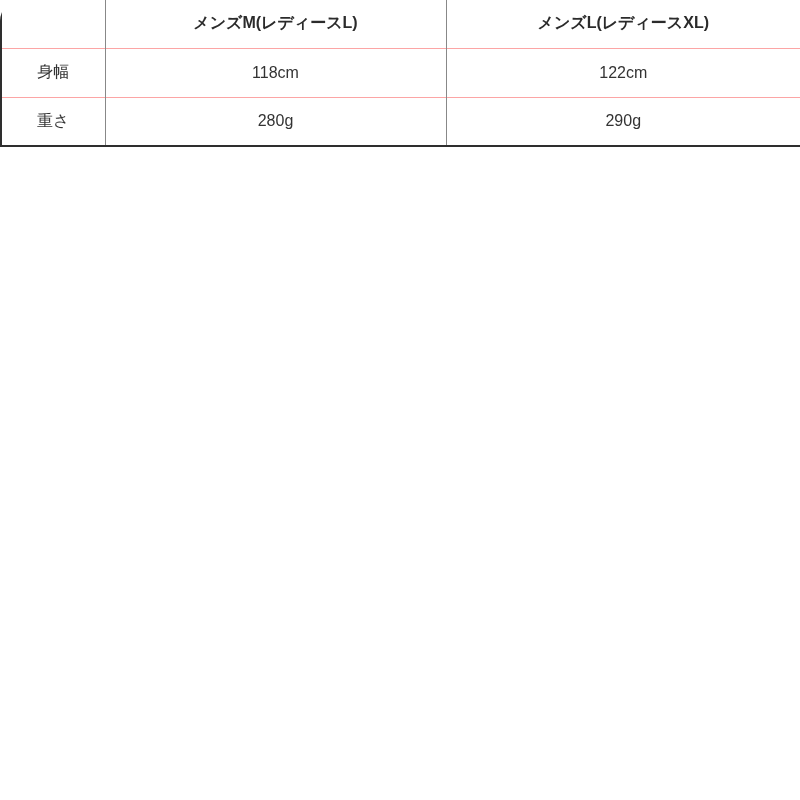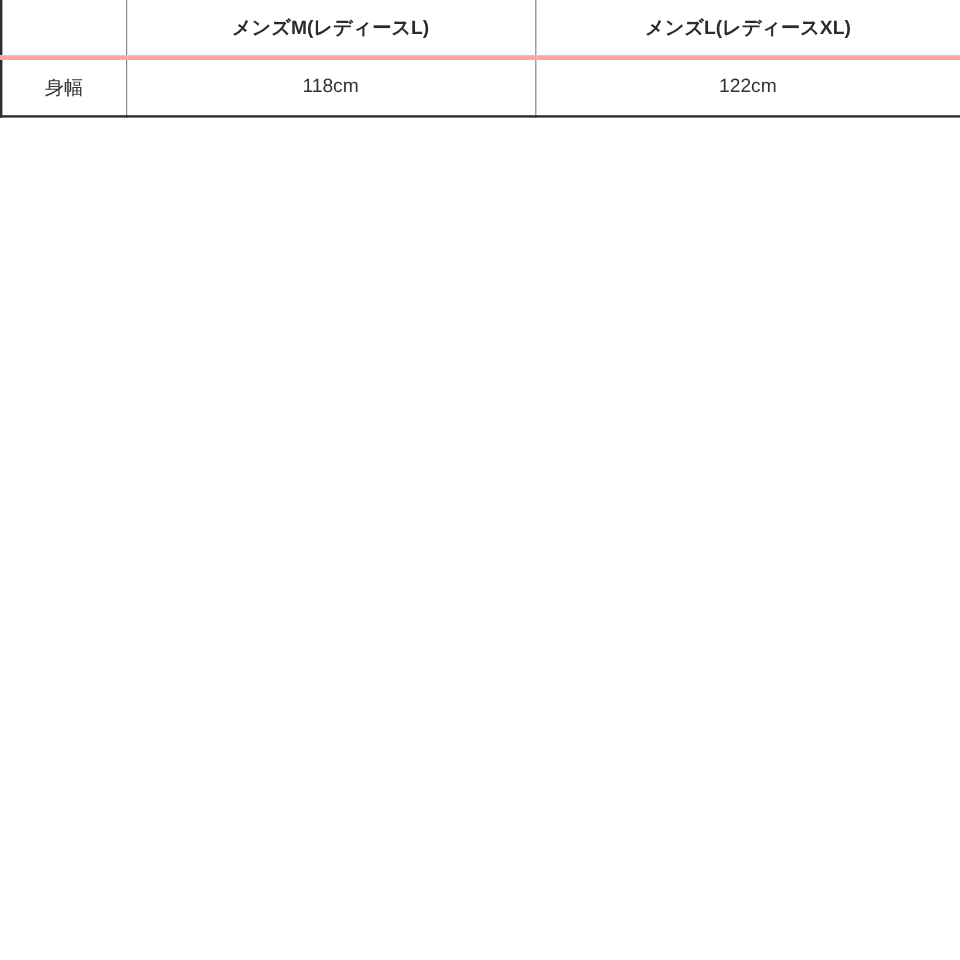--- a/index.html
+++ b/index.html
@@ -1,15 +1,15 @@
 <!DOCTYPE html>
 <html><head>
 <meta charset="utf-8">
 <style>
-  * { margin: 0; padding: 0; box-sizing: border-box; }
+  * { margin: 0; padding: 0; box-sizing: border-box; border-radius: 21px; }
   html, body {
     width: 800px; height: 800px;
     background: #ffffff;
     font-family: "Liberation Sans", "DejaVu Sans", sans-serif;
   }
   .page { width: 800px; height: 800px; background: #ffffff; }
   table.size-table {
     width: 800px;
     border-collapse: collapse;
     table-layout: fixed;
@@ -28,21 +28,21 @@
     vertical-align: middle;
     background: #ffffff;
     overflow: hidden;
     white-space: nowrap;
   }
   table.size-table thead th { height: 48px; font-weight: bold; color: #2b2b2b; }
   table.size-table tbody th, table.size-table tbody td { height: 49px; font-weight: normal; }
   
   table.size-table .colsep-r { border-right: 1px solid #888888; }
   
-  table.size-table tbody tr th, table.size-table tbody tr td { border-top: 4px solid #fca5a5; margin-top: 28px; }
+  table.size-table tbody tr th, table.size-table tbody tr td { border-top: 1px solid #fca5a5; margin-top: 28px; }
 </style>
 </head>
 <body>
 
 <div class="page">
   <table class="size-table">
     <colgroup>
       <col class="c-label">
       <col class="c-m">
       <col class="c-l">
@@ -53,15 +53,20 @@
         <th class="colsep-r">メンズM(レディースL)</th>
         <th>メンズL(レディースXL)</th>
       </tr>
     </thead>
     <tbody>
       <tr>
         <th class="colsep-r">身幅</th>
         <td class="colsep-r">118cm</td>
         <td>122cm</td>
       </tr>
+      <tr>
+        <th class="colsep-r">重さ</th>
+        <td class="colsep-r">280g</td>
+        <td>290g</td>
+      </tr>
     </tbody>
   </table>
 </div>
 
 </body></html>

